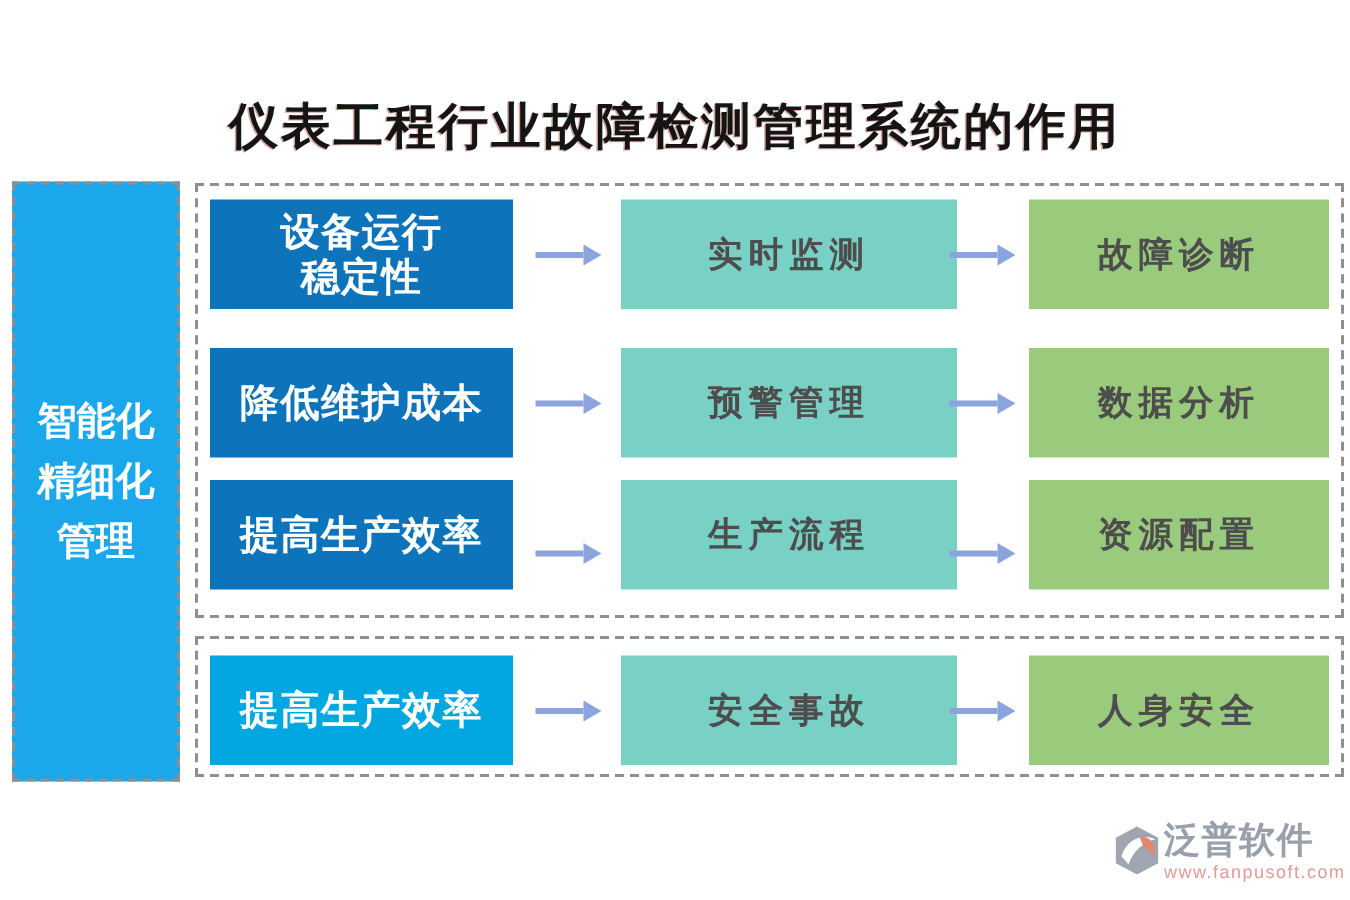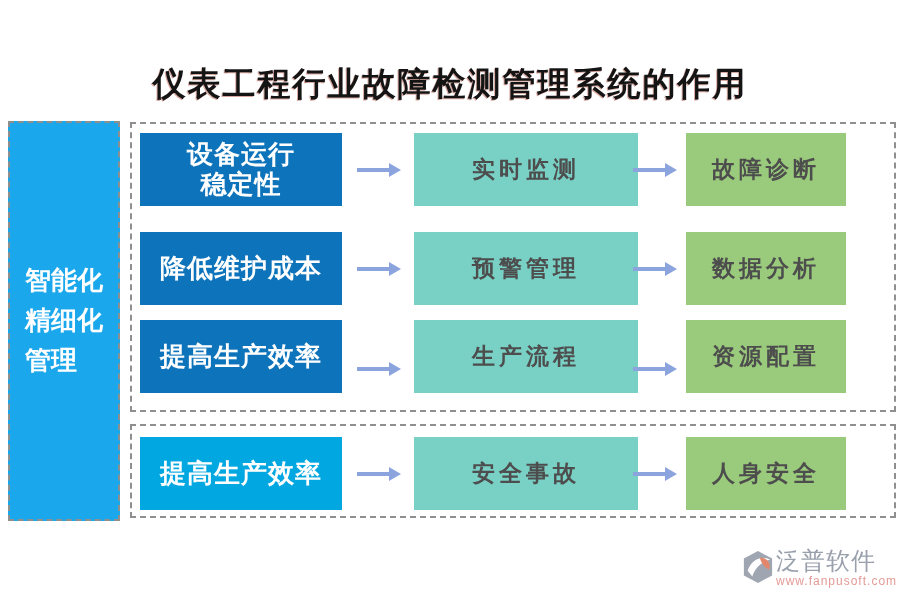--- a/index.html
+++ b/index.html
@@ -14,21 +14,21 @@
     text-shadow:-1px 1px 0 rgba(168,62,44,.45);
   }
   
   .side-banner{
     position:absolute;left:8px;top:121px;width:112px;height:400px;
     background:var(--sidebar-blue);border:2px dashed var(--border-gray);
     box-sizing:border-box;display:flex;align-items:center;justify-content:center;
   }
   .side-banner .label{
     color:#fff;font-size:26px;font-weight:bold;line-height:40px;
-    white-space:pre-line;text-align:left;
+    white-space:pre-line;text-align:center;
   }
   
   .group-frame{
     position:absolute;left:130px;width:766px;border:2px dashed var(--border-gray);
     box-sizing:border-box;background:transparent;
   }
   #group-main{top:122px;height:290px;}
   #group-safety{top:424px;height:94px;}
   
   .box{
@@ -39,41 +39,41 @@
     left:140px;width:202px;background:var(--source-blue);
     color:#fff;font-size:26px;font-weight:bold;letter-spacing:1px;
     white-space:pre-line;line-height:30px;
   }
   .box-source.bright{background:var(--source-blue-bright);}
   .box-middle{
     left:414px;width:224px;background:var(--middle-teal);
     color:var(--box-text);font-size:23px;font-weight:bold;letter-spacing:4px;
   }
   .box-result{
-    left:686px;width:160px;background:var(--result-green);
+    left:686px;width:200px;background:var(--result-green);
     color:var(--box-text);font-size:23px;font-weight:bold;letter-spacing:4px;
   }
   .arrow{position:absolute;width:46px;height:16px;top:0;}
   .arrow.a1{left:356px;}
   .arrow.a2{left:632px;}
   .r1{top:133px;}
   .r2{top:232px;}
   .r3{top:320px;}
   .r4{top:437px;}
   .arrow{top:auto;}
   .arrow-r1{top:162px;} .arrow-r2{top:261px;} .arrow-r3{top:361px;} .arrow-r4{top:466px;}
   
   .footer{
     position:absolute;left:742px;top:548px;width:156px;height:46px;
     display:flex;align-items:flex-start;
   }
   .footer .logo{flex:0 0 auto;margin-top:2px;}
   .footer .text-col{margin-left:2px;}
   .brand{
-    font-size:24px;font-weight:normal;color:var(--brand-gray);
+    font-size:24px;font-weight:bold;color:var(--brand-gray);
     letter-spacing:1px;line-height:26px;font-family:"Liberation Sans","DejaVu Sans",sans-serif;
   }
   .url{
     font-size:12px;color:var(--url-pink);letter-spacing:1px;line-height:14px;
     font-family:"Liberation Sans","DejaVu Sans",sans-serif;
   }
 </style>
 </head>
 <body>
 

